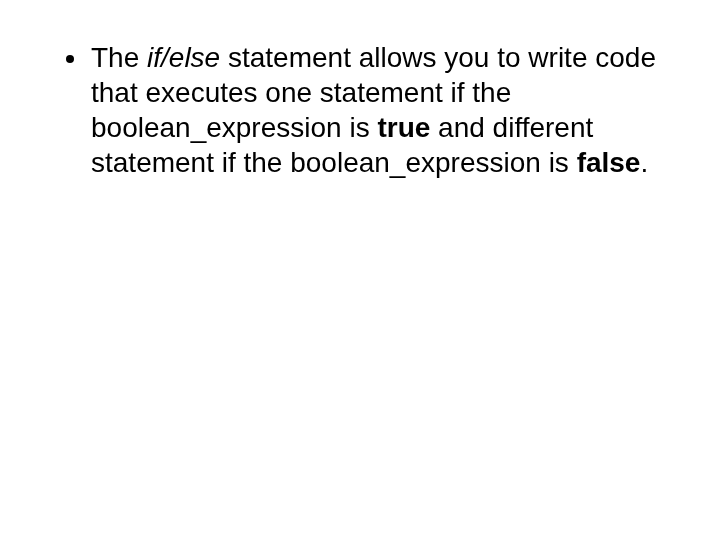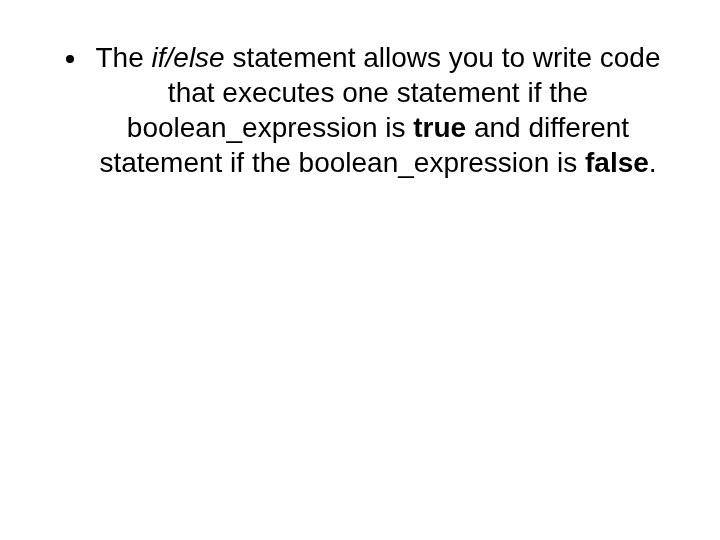--- a/index.html
+++ b/index.html
@@ -29,21 +29,20 @@
   }
   ul.body {
     list-style: disc;
     margin: 0;
     padding-left: 34px;
     font-size: 28px;
     line-height: 1.25;
   }
   ul.body li {
     padding-left: 2px;
-    text-align: center;
   }
   .it { font-style: italic; }
   .bd { font-weight: 700; }
 </style>
 </head>
 <body>
 
 <div class="slide">
 
   <ul class="body">

